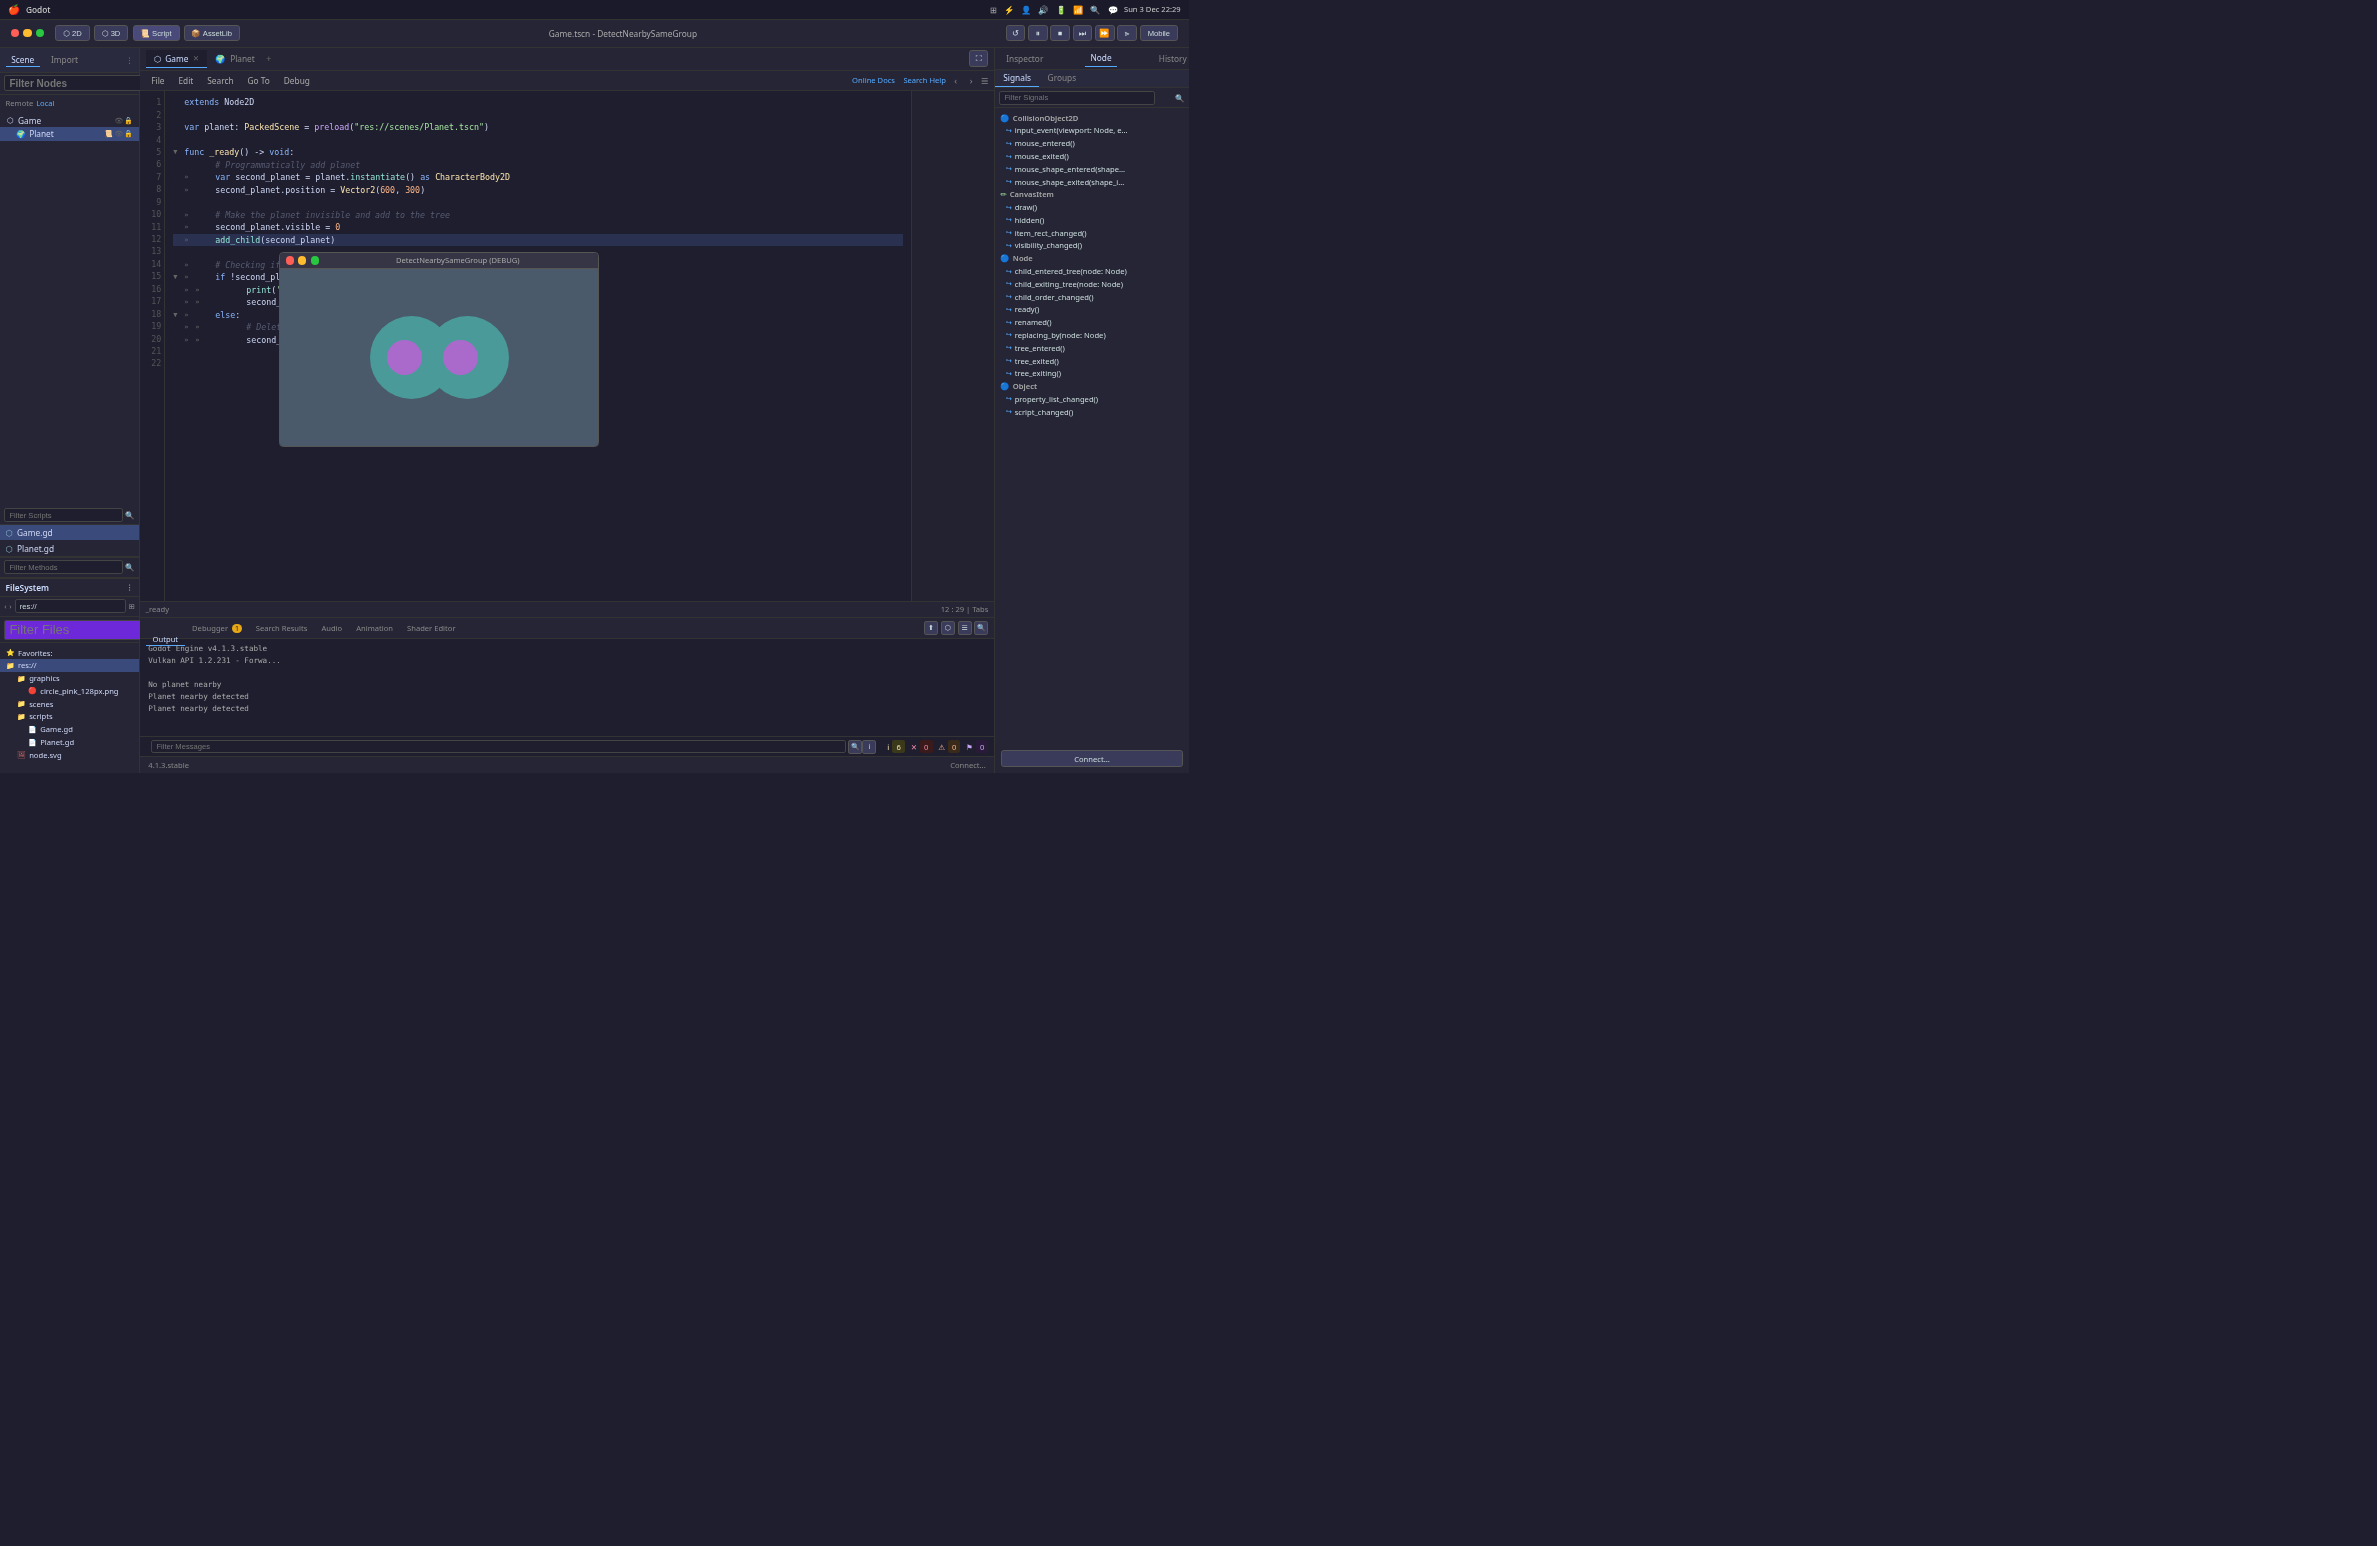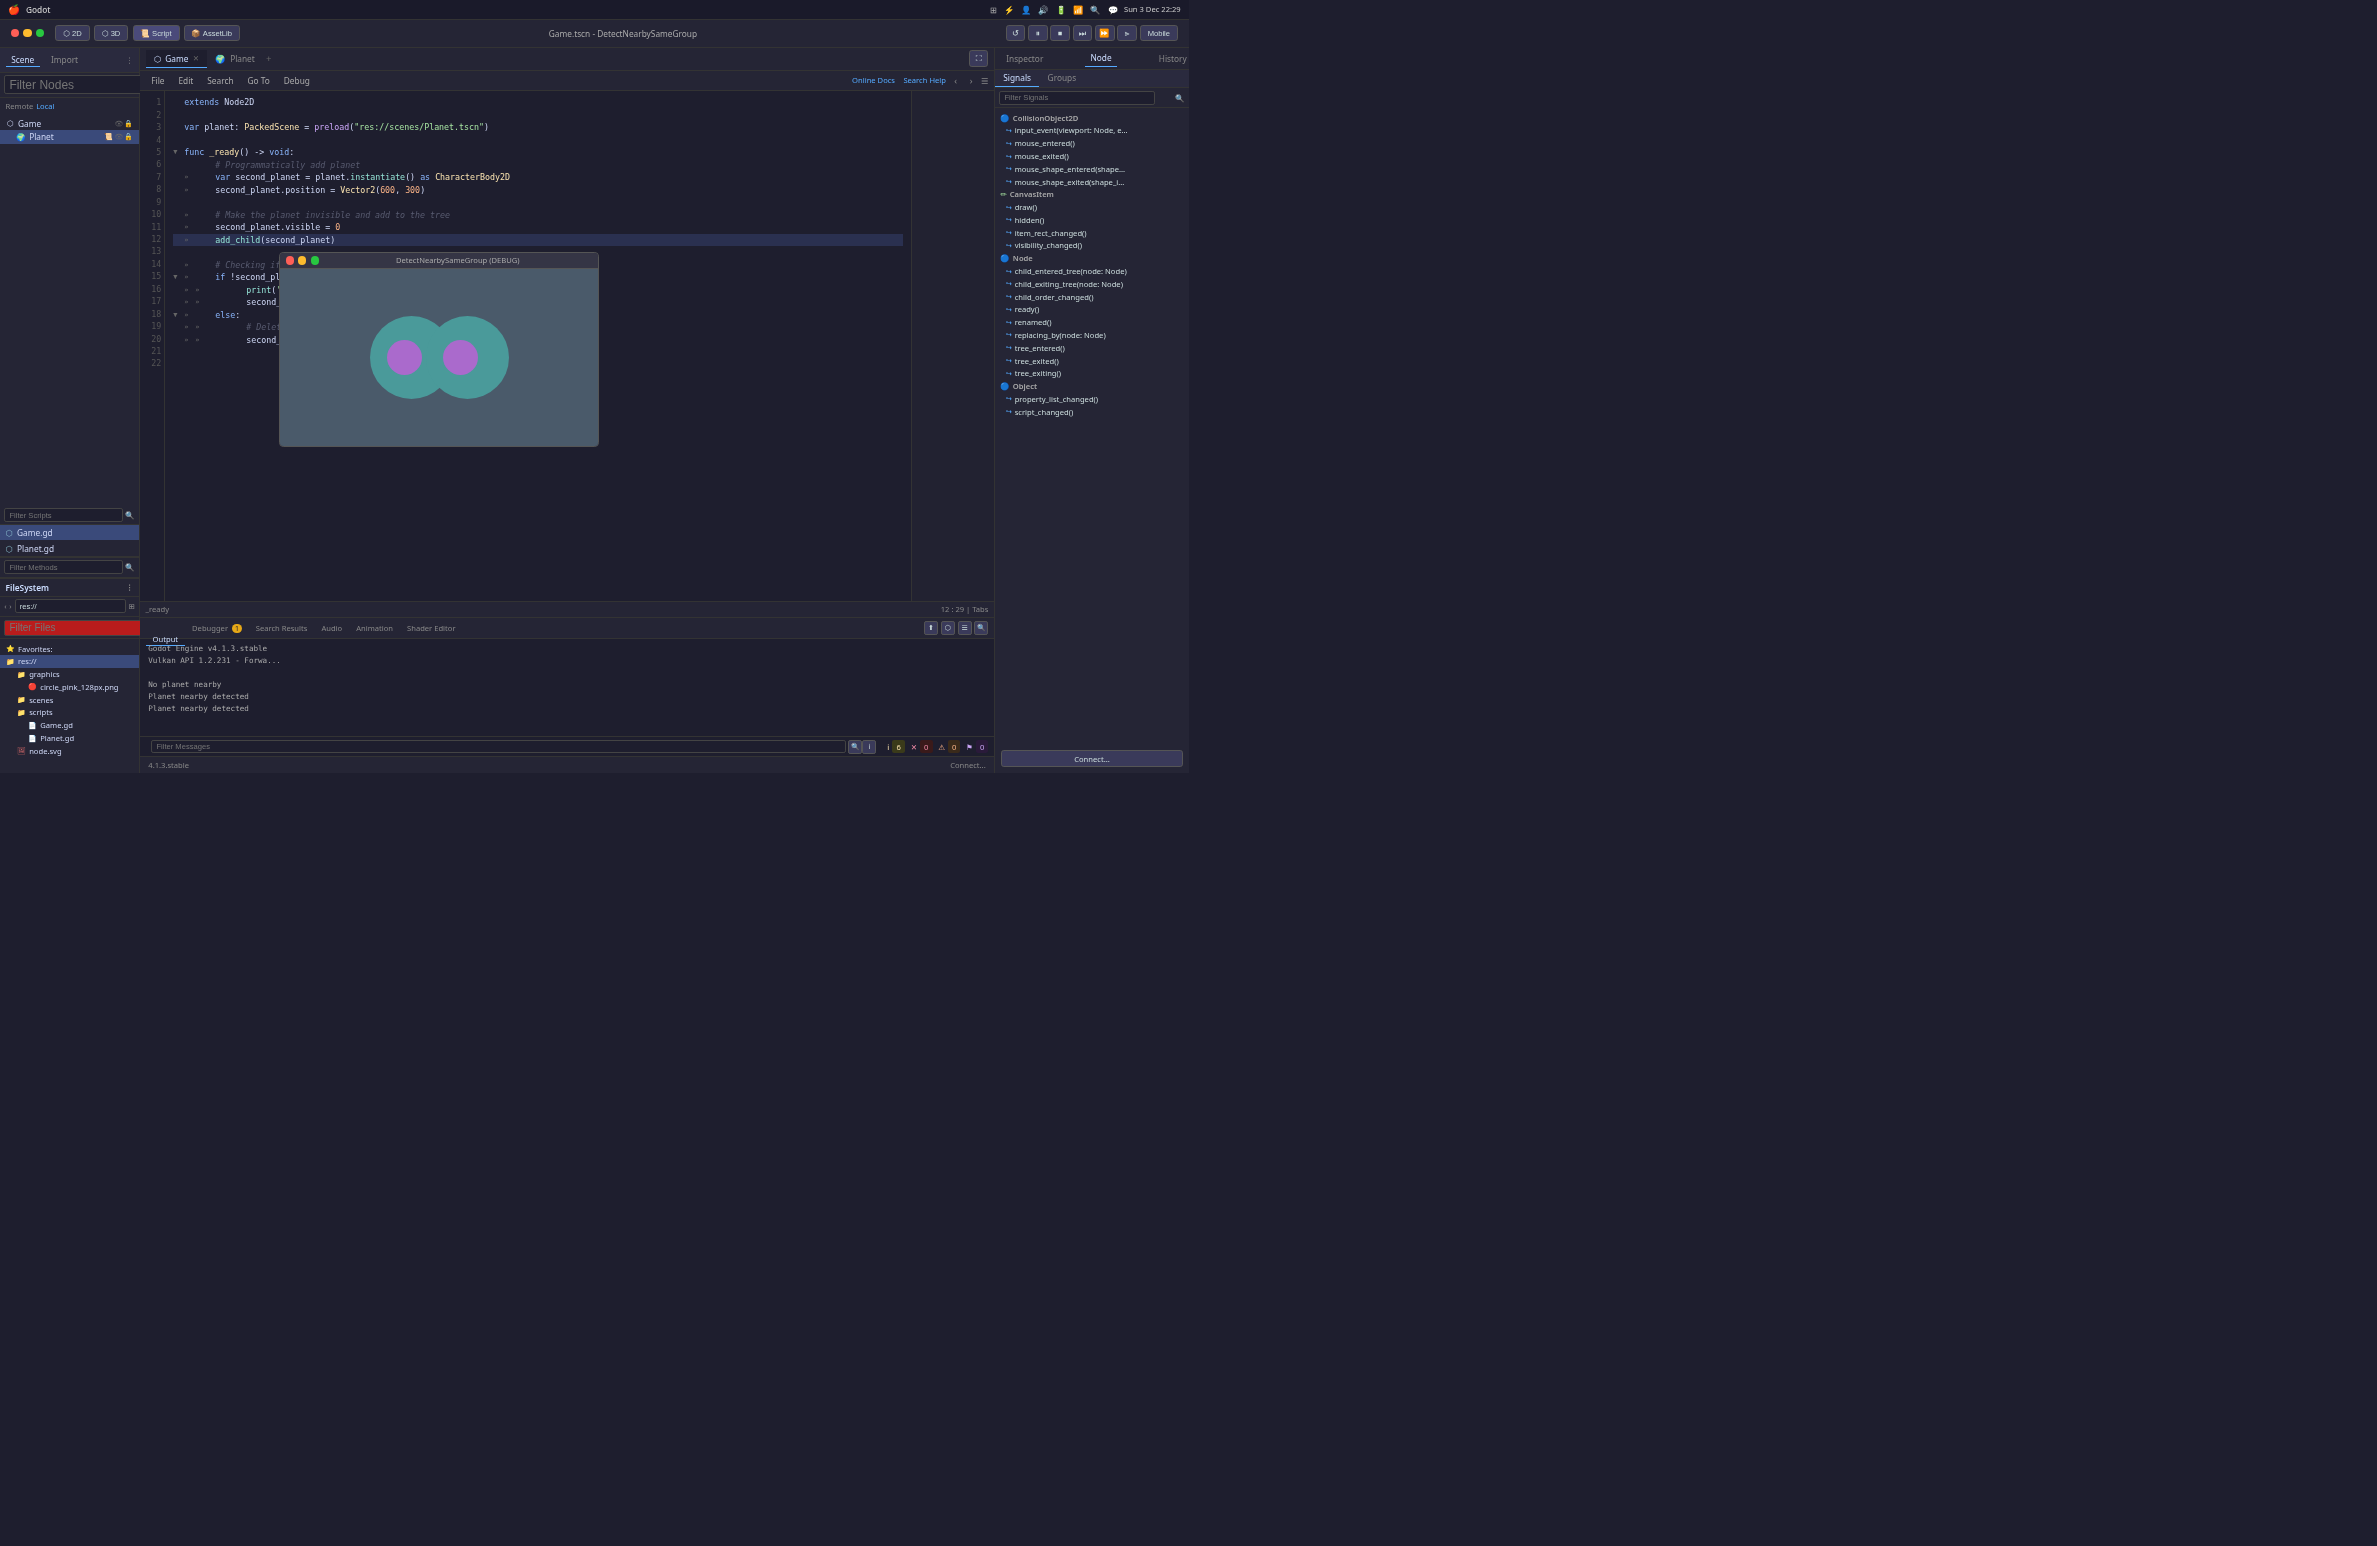--- a/index.html
+++ b/index.html
@@ -118,21 +118,22 @@
       gap: 2.8px;
       border-bottom: 0.7px solid #333;
     }
     .filter-bar input {
       flex: 1;
       background: #1e1e2e;
       border: 0.7px solid #444;
       color: #cdd;
       padding: 1.4px 4.2px;
       border-radius: 2.1px;
-      font-size: 12px;
+      font-size: 10px;
+      font-weight: bold;
     }
     .filter-icon { font-size: 7.6px; color: #888; cursor: pointer; }
     .local-remote {
       display: flex;
       padding: 2.8px 5.6px;
       gap: 2.8px;
       font-size: 7.6px;
     }
     .local-remote span { color: #888; cursor: pointer; }
     .local-remote span.active { color: #5af; }
@@ -176,26 +177,26 @@
       background: #1e1e2e;
       border: 0.7px solid #444;
       color: #cdd;
       padding: 1.4px 4.2px;
       border-radius: 2.1px;
       font-size: 7.6px;
     }
     .fs-filter { display: flex; align-items: center; padding: 2.8px 4.2px; gap: 2.8px; border-bottom: 0.7px solid #333; }
     .fs-filter input {
       flex: 1;
-      background: #b91c1c;
+      background: #6d28d9;
       border: 0.7px solid #444;
       color: #cdd;
       padding: 1.4px 4.2px;
       border-radius: 2.1px;
-      font-size: 10px;
+      font-size: 13px;
     }
     .fs-tree { flex: 1; overflow-y: auto; padding: 2.8px 0; }
     .fs-item {
       display: flex;
       align-items: center;
       padding: 1.4px 5.6px;
       font-size: 7.6px;
       gap: 2.8px;
       cursor: pointer;
     }

